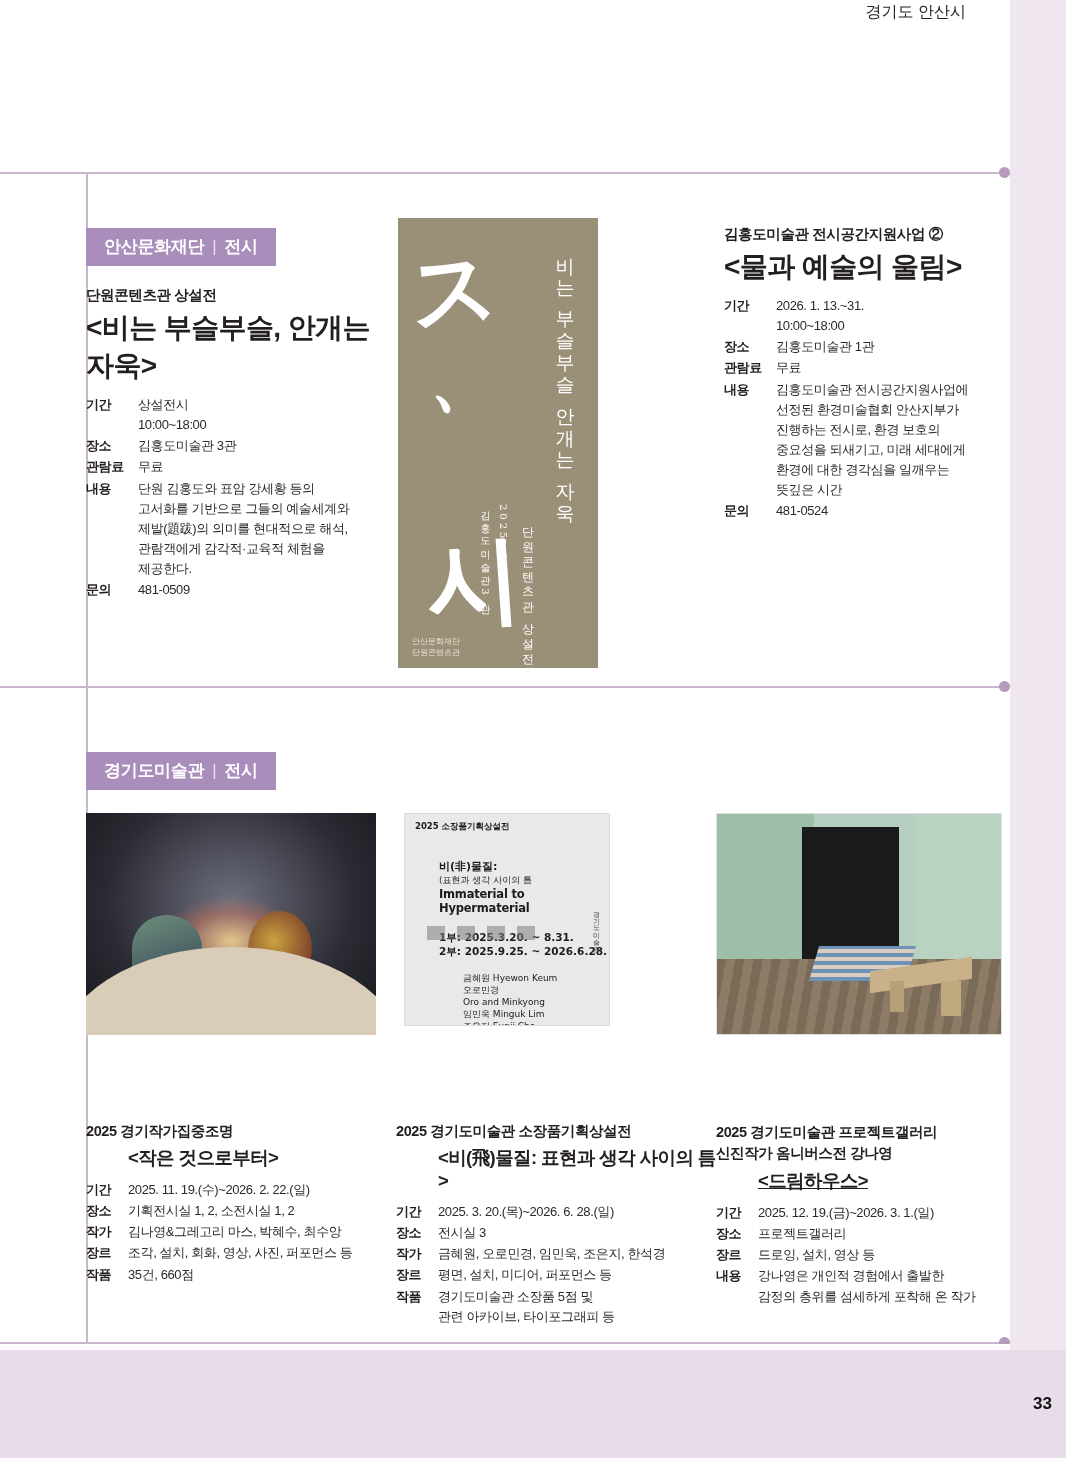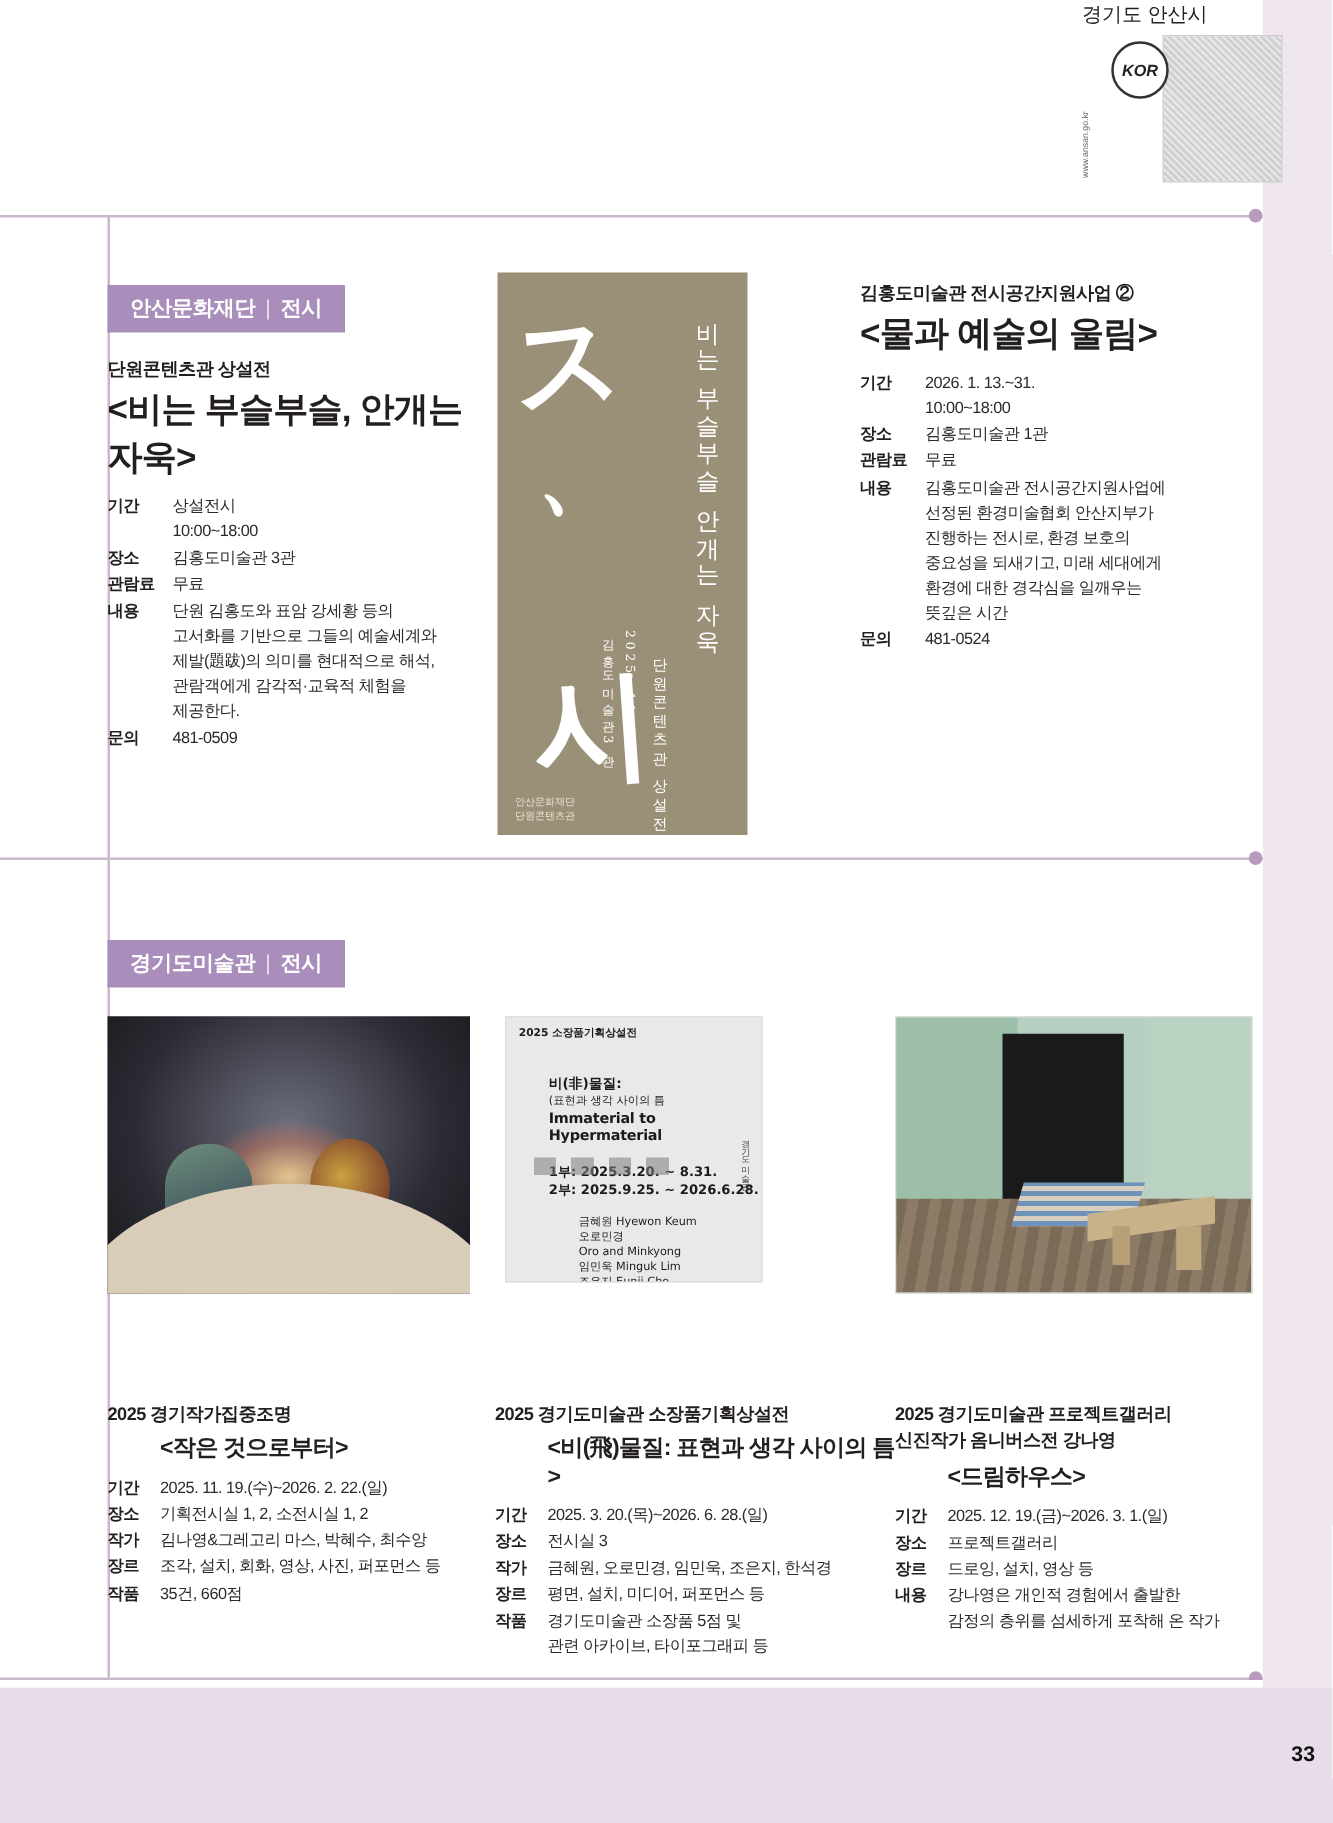--- a/index.html
+++ b/index.html
@@ -198,26 +198,20 @@
 </style>
 </head>
 <body>
 
 <div class="page">
 
   <div class="right-band"></div>
   <div class="right-band-inner"></div>
 
   <div class="logo-top-label">경기도 안산시</div>
-  <div class="logo-wrap">
-    <div class="logo-box">
-      <div class="logo-kor">KOR</div>
-      <div class="logo-url">www.ansan.go.kr</div>
-    </div>
-  </div>
 
   <div class="hr-line" style="top:172px; width:1010px;"></div>
   <div class="dot" style="left:999px; top:167px;"></div>
   <div class="vrule" style="left:86px; top:172px; height:514px;"></div>
 
   <div style="position:absolute; left:86px; top:228px;">
     <span class="tag">
       <span>안산문화재단</span>
       <span class="sep">|</span>
       <span>전시</span>
@@ -263,21 +257,21 @@
     <div class="brush b2">、</div>
     <div class="brush b3">시</div>
     <div class="vtext v-main">비는 부슬부슬 안개는 자욱</div>
     <div class="vtext v-sub">단원콘텐츠관 상설전</div>
     <div class="vtext v-date" style="white-space:pre-line">2025. 11. 18.~
 김홍도미술관 3관</div>
     <div class="foot" style="white-space:pre-line">안산문화재단
 단원콘텐츠관</div>
   </div>
 
-  <div style="position:absolute; left:688px; top:225px; width:290px;">
+  <div style="position:absolute; left:724px; top:225px; width:290px;">
     <div class="sub">김홍도미술관 전시공간지원사업 ②</div>
     <div class="title">&lt;물과 예술의 울림&gt;</div>
     <table class="meta">
       <tbody>
           <tr>
             <td class="k">기간</td>
             <td class="v" style="white-space:pre-line">2026. 1. 13.~31.
 10:00~18:00</td>
           </tr>
       <tr>
@@ -410,21 +404,21 @@
             <td class="v" style="white-space:pre-line">경기도미술관 소장품 5점 및
 관련 아카이브, 타이포그래피 등</td>
           </tr>
     </tbody>
       </table>
   </div>
 
   <div style="position:absolute; left:716px; top:1122px; width:300px;">
     <div class="sub" style="white-space:pre-line; line-height:1.45">2025 경기도미술관 프로젝트갤러리
 신진작가 옴니버스전 강나영</div>
-    <div class="title-sm" style="margin-top:4px;">&lt;드림하우스&gt;</div>
+    <div class="title-sm" style="margin-top:4px;text-decoration:underline;">&lt;드림하우스&gt;</div>
     <table class="meta">
       <tbody>
           <tr>
             <td class="k" style="width:42px">기간</td>
             <td class="v" style="white-space:pre-line">2025. 12. 19.(금)~2026. 3. 1.(일)</td>
           </tr>
       <tr>
             <td class="k" style="width:42px">장소</td>
             <td class="v" style="white-space:pre-line">프로젝트갤러리</td>
           </tr>

